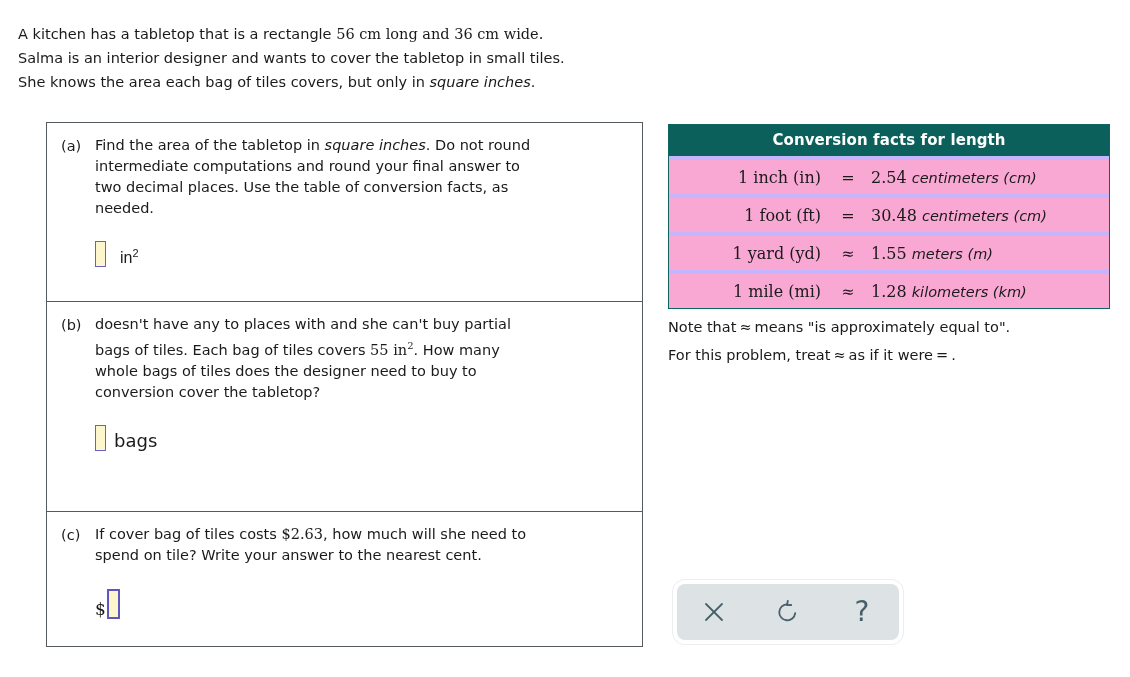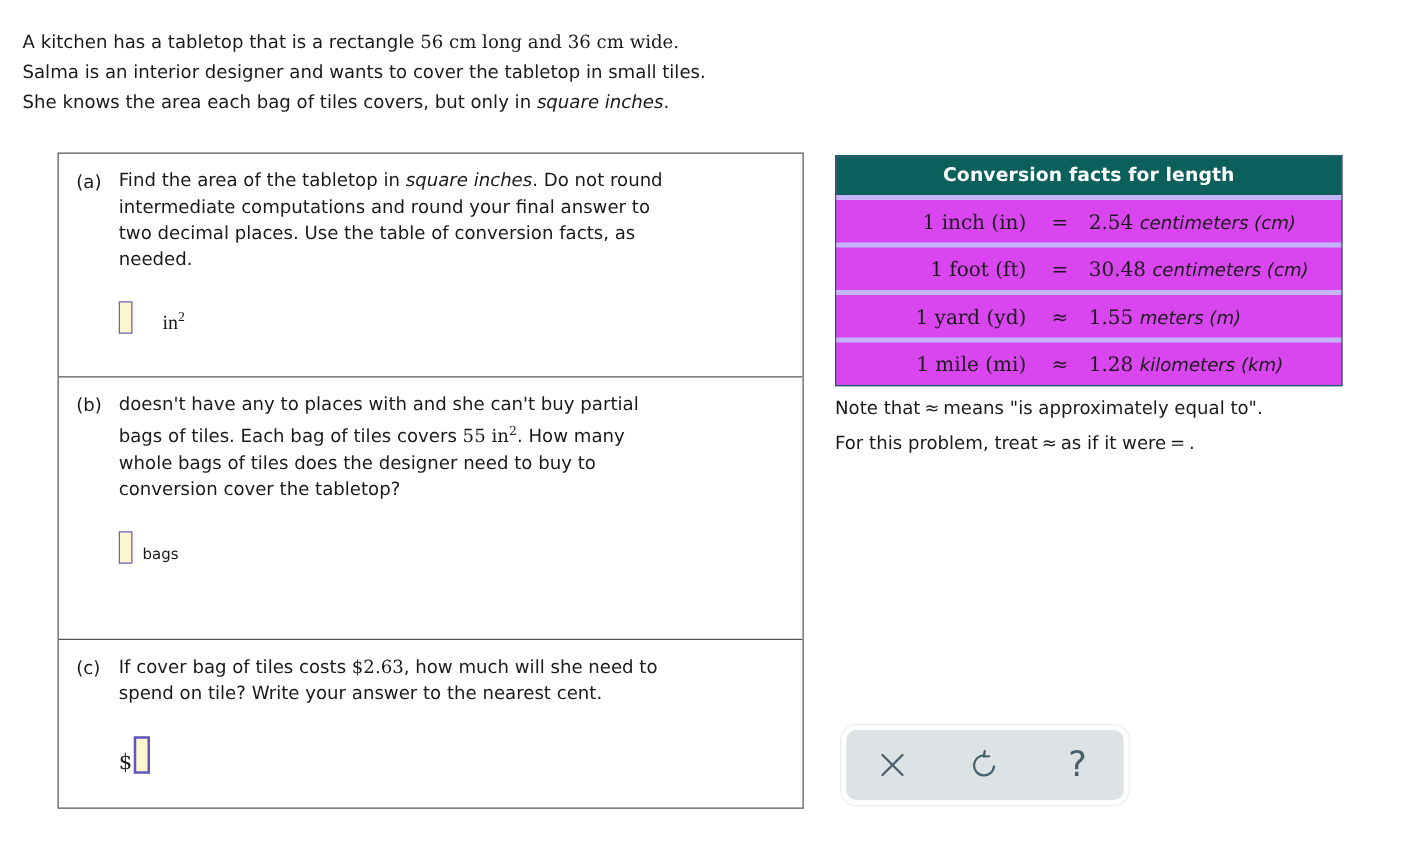--- a/index.html
+++ b/index.html
@@ -83,52 +83,52 @@
     position: relative;
     top: 4px;
   }
   .ansbox.focused {
     width: 13px;
     height: 30px;
     border: 2px solid #5f56c0;
     top: 5px;
   }
   .unit {
-    margin-left: 24px;
-    font-family: Liberation Serif, serif;
+    margin-left: 14px;
+    font-family: Liberation Sans, sans-serif;
     font-size: 16px;
   }
   .unit sup { font-size: 11px; }
   .unit-sans {
     margin-left: 8px;
-    font-size: 12px;
+    font-size: 18px;
     font-family: "DejaVu Sans", "Liberation Sans", sans-serif;
   }
   .dollar {
     font-family: "DejaVu Serif", "Liberation Serif", serif;
     font-size: 17px;
     margin-right: 1px;
     position: relative;
     top: 1px;
   }
   sup.sq {
     font-size: 10px;
     vertical-align: super;
     font-family: "DejaVu Serif", "Liberation Serif", serif;
   }
 
   
   #conv-table {
     position: absolute;
     left: 668px;
     top: 124px;
-    width: 406px;
+    width: 442px;
     border: 1.5px solid #0d6560;
     box-sizing: border-box;
-    background: #d946ef;
+    background: #f9a8d4;
   }
   #conv-header {
     background: #0b605b;
     color: #ffffff;
     text-align: center;
     font-weight: bold;
     font-size: 15px;
     padding: 6px 0 7px 0;
     letter-spacing: 0.1px;
   }

